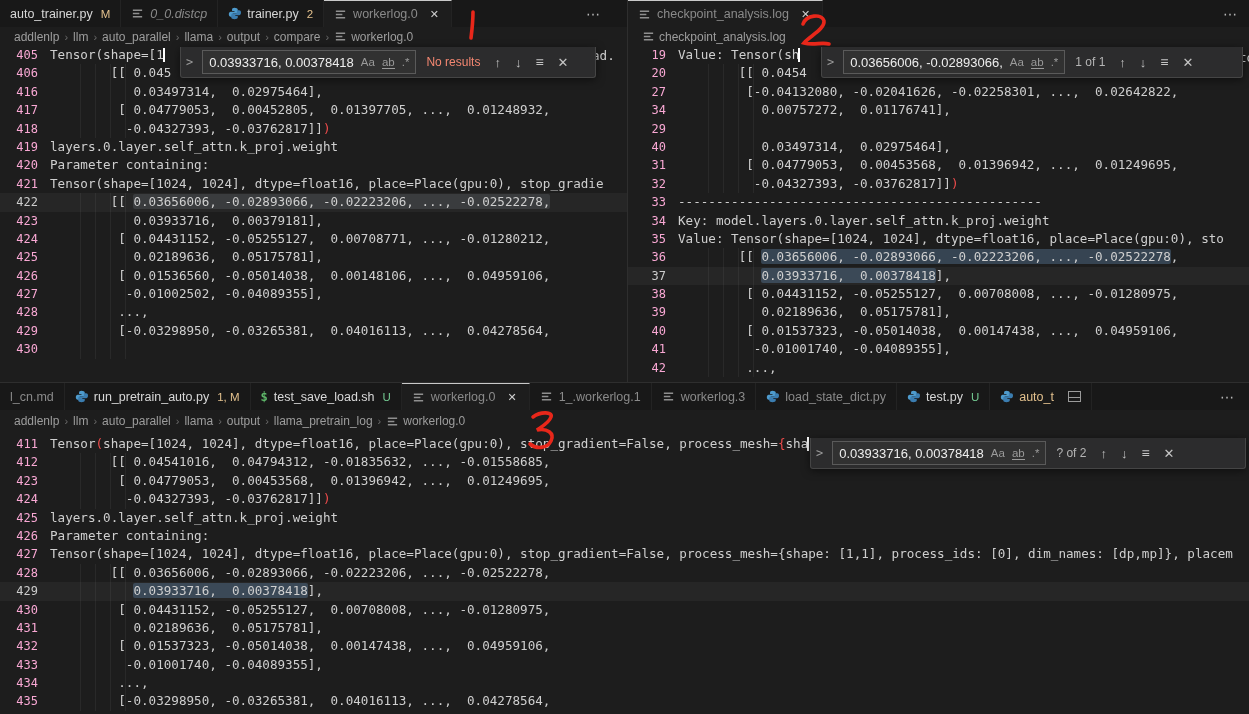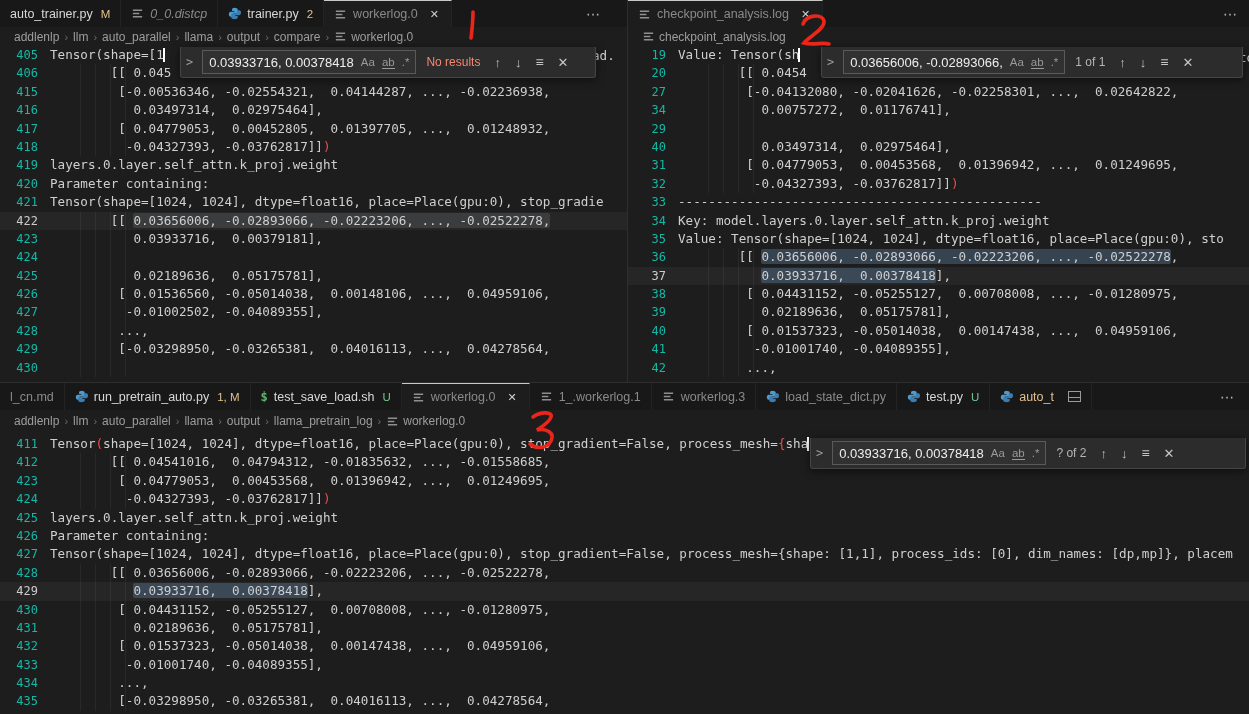--- a/index.html
+++ b/index.html
@@ -28,21 +28,21 @@
   
   .crumbs{position:absolute;left:0;right:0;display:flex;align-items:center;gap:3px;padding-left:14px;
           font-size:12px;color:#9d9d9d;background:#1d1d1d;}
   .crumb{display:flex;align-items:center;gap:4px;cursor:pointer;white-space:nowrap}
   .csep{color:#6a6a6a;font-size:11px;margin:0 2px}
   
   .code{position:absolute;left:0;right:0;bottom:0;font-family:"DejaVu Sans Mono","Liberation Mono",monospace;
         font-size:12.6px;color:#cfcfcf;}
   .ln{height:18.4px;line-height:18.4px;white-space:pre;display:flex;position:relative;}
   .ln.active{background:rgba(255,255,255,0.045);}
-  .num{flex:none;width:38px;text-align:right;padding-right:12px;color:#14b8a6;font-size:12px;}
+  .num{flex:none;width:38px;text-align:right;padding-right:12px;color:#f9a8d4;font-size:12px;}
   .ln.active .num{color:#cccccc;}
   .tx{white-space:pre;}
   .seg-h{background:rgba(150,160,170,0.18);border-radius:2px;}
   .seg-s{background:rgba(86,118,148,0.45);border-radius:2px;}
   .seg-r{color:#f14c4c;}
   .caret{display:inline-block;width:2px;height:14px;background:#ffffff;vertical-align:middle;margin:0 0 2px -1px;}
   .ig{position:absolute;top:0;bottom:0;width:1px;background:rgba(255,255,255,0.055);}
   .frag{position:absolute;font-family:"DejaVu Sans Mono",monospace;font-size:12.6px;color:#cfcfcf;z-index:1;white-space:pre;}
   
   .findw{position:absolute;height:30px;background:#2c2c2d;border:1px solid #454545;border-top:none;
@@ -129,30 +129,29 @@
             <svg width="13" height="13" viewBox="0 0 14 14">
               <path d="M2 3.5h10M2 7h7M2 10.5h10" stroke="#8f8f8f" stroke-width="1.7"></path>
             </svg>
           </span>
           <span>workerlog.0</span>
         </span>
       </div>
       <div class="code" style="top: 46px;">
         <div class="ln"><span class="num">405</span><span class="tx"><span>Tensor(shape=[1</span><span class="caret"></span></span></div>
         <div class="ln"><i class="ig" style="left: 80px;"></i><i class="ig" style="left: 95px;"></i><i class="ig" style="left: 110px;"></i><i class="ig" style="left: 125px;"></i><span class="num">406</span><span class="tx"><span>        [[ 0.045</span></span></div>
-        <div class="ln"><i class="ig" style="left: 80px;"></i><i class="ig" style="left: 95px;"></i><i class="ig" style="left: 110px;"></i><i class="ig" style="left: 125px;"></i><span class="num">415</span><span class="tx"><span>         [-0.00536346, -0.02554321,  0.04144287, ..., -0.02236938,</span></span></div>
         <div class="ln"><i class="ig" style="left: 80px;"></i><i class="ig" style="left: 95px;"></i><i class="ig" style="left: 110px;"></i><i class="ig" style="left: 125px;"></i><span class="num">416</span><span class="tx"><span>           0.03497314,  0.02975464],</span></span></div>
         <div class="ln"><i class="ig" style="left: 80px;"></i><i class="ig" style="left: 95px;"></i><i class="ig" style="left: 110px;"></i><i class="ig" style="left: 125px;"></i><span class="num">417</span><span class="tx"><span>         [ 0.04779053,  0.00452805,  0.01397705, ...,  0.01248932,</span></span></div>
         <div class="ln"><i class="ig" style="left: 80px;"></i><i class="ig" style="left: 95px;"></i><i class="ig" style="left: 110px;"></i><i class="ig" style="left: 125px;"></i><span class="num">418</span><span class="tx"><span>          -0.04327393, -0.03762817]]</span><span class="seg-r">)</span></span></div>
         <div class="ln"><span class="num">419</span><span class="tx"><span>layers.0.layer.self_attn.k_proj.weight</span></span></div>
         <div class="ln"><span class="num">420</span><span class="tx"><span>Parameter containing:</span></span></div>
         <div class="ln"><span class="num">421</span><span class="tx"><span>Tensor(shape=[1024, 1024], dtype=float16, place=Place(gpu:0), stop_gradie</span></span></div>
         <div class="ln active"><i class="ig" style="left: 80px;"></i><i class="ig" style="left: 95px;"></i><i class="ig" style="left: 110px;"></i><i class="ig" style="left: 125px;"></i><span class="num">422</span><span class="tx"><span>        [[ </span><span class="seg-h">0.03656006, -0.02893066, -0.02223206, ..., -0.02522278,</span></span></div>
         <div class="ln"><i class="ig" style="left: 80px;"></i><i class="ig" style="left: 95px;"></i><i class="ig" style="left: 110px;"></i><i class="ig" style="left: 125px;"></i><span class="num">423</span><span class="tx"><span>           0.03933716,  0.00379181],</span></span></div>
-        <div class="ln"><i class="ig" style="left: 80px;"></i><i class="ig" style="left: 95px;"></i><i class="ig" style="left: 110px;"></i><i class="ig" style="left: 125px;"></i><span class="num">424</span></div>
+        <div class="ln"><i class="ig" style="left: 80px;"></i><i class="ig" style="left: 95px;"></i><i class="ig" style="left: 110px;"></i><i class="ig" style="left: 125px;"></i><span class="num">424</span><span class="tx"><span>         [ 0.04431152, -0.05255127,  0.00708771, ..., -0.01280212,</span></span></div>
         <div class="ln"><i class="ig" style="left: 80px;"></i><i class="ig" style="left: 95px;"></i><i class="ig" style="left: 110px;"></i><i class="ig" style="left: 125px;"></i><span class="num">425</span><span class="tx"><span>           0.02189636,  0.05175781],</span></span></div>
         <div class="ln"><i class="ig" style="left: 80px;"></i><i class="ig" style="left: 95px;"></i><i class="ig" style="left: 110px;"></i><i class="ig" style="left: 125px;"></i><span class="num">426</span><span class="tx"><span>         [ 0.01536560, -0.05014038,  0.00148106, ...,  0.04959106,</span></span></div>
         <div class="ln"><i class="ig" style="left: 80px;"></i><i class="ig" style="left: 95px;"></i><i class="ig" style="left: 110px;"></i><i class="ig" style="left: 125px;"></i><span class="num">427</span><span class="tx"><span>          -0.01002502, -0.04089355],</span></span></div>
         <div class="ln"><i class="ig" style="left: 80px;"></i><i class="ig" style="left: 95px;"></i><i class="ig" style="left: 110px;"></i><i class="ig" style="left: 125px;"></i><span class="num">428</span><span class="tx"><span>         ...,</span></span></div>
         <div class="ln"><i class="ig" style="left: 80px;"></i><i class="ig" style="left: 95px;"></i><i class="ig" style="left: 110px;"></i><i class="ig" style="left: 125px;"></i><span class="num">429</span><span class="tx"><span>         [-0.03298950, -0.03265381,  0.04016113, ...,  0.04278564,</span></span></div>
         <div class="ln"><i class="ig" style="left: 80px;"></i><i class="ig" style="left: 95px;"></i><i class="ig" style="left: 110px;"></i><i class="ig" style="left: 125px;"></i><span class="num">430</span></div>
       </div>
       <span class="frag" style="left: 592px; top: 48px;">ad.</span>
       <div class="findw" style="left: 180px; top: 47px; width: 406px;">
         <span class="fchev">&gt;</span>

